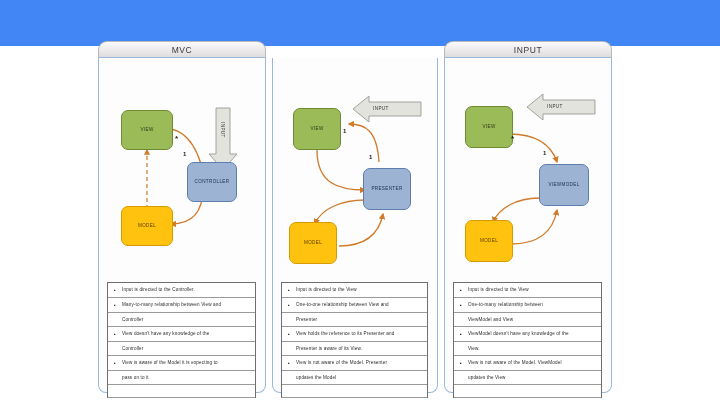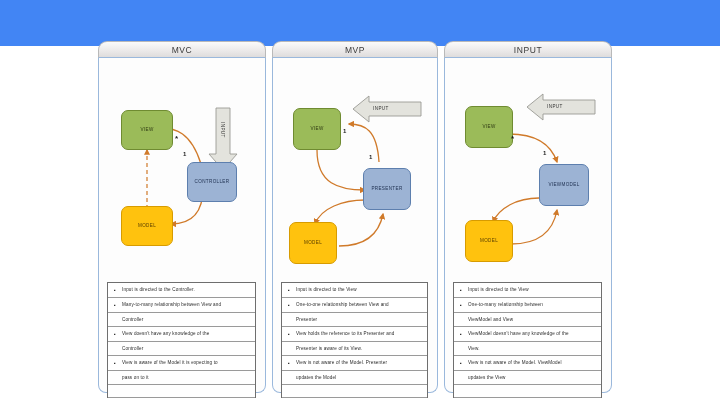--- a/index.html
+++ b/index.html
@@ -179,23 +179,20 @@
           <span class="btext">pass on to it</span>
         </div>
         <div class="brow empty">
           <span class="bdot"></span>
           <span class="btext"></span>
         </div>
       </div>
     </div>
 
     <div class="panel p2">
-      <div class="panel-tab">
-        <span class="panel-title">MVP</span>
-      </div>
 
       <div class="diagram">
         <svg width="164" height="218" viewBox="0 0 164 218">
           <defs>
             <marker id="ah2" markerWidth="5" markerHeight="5" refX="4" refY="2.5" orient="auto">
               <path d="M0,0 L5,2.5 L0,5 z" fill="#d07a2a"></path>
             </marker>
           </defs>
 
           <path d="M106,104 C104,72 92,66 76,66" fill="none" stroke="#d07a2a" stroke-width="1.3" marker-end="url(#ah2)"></path>

